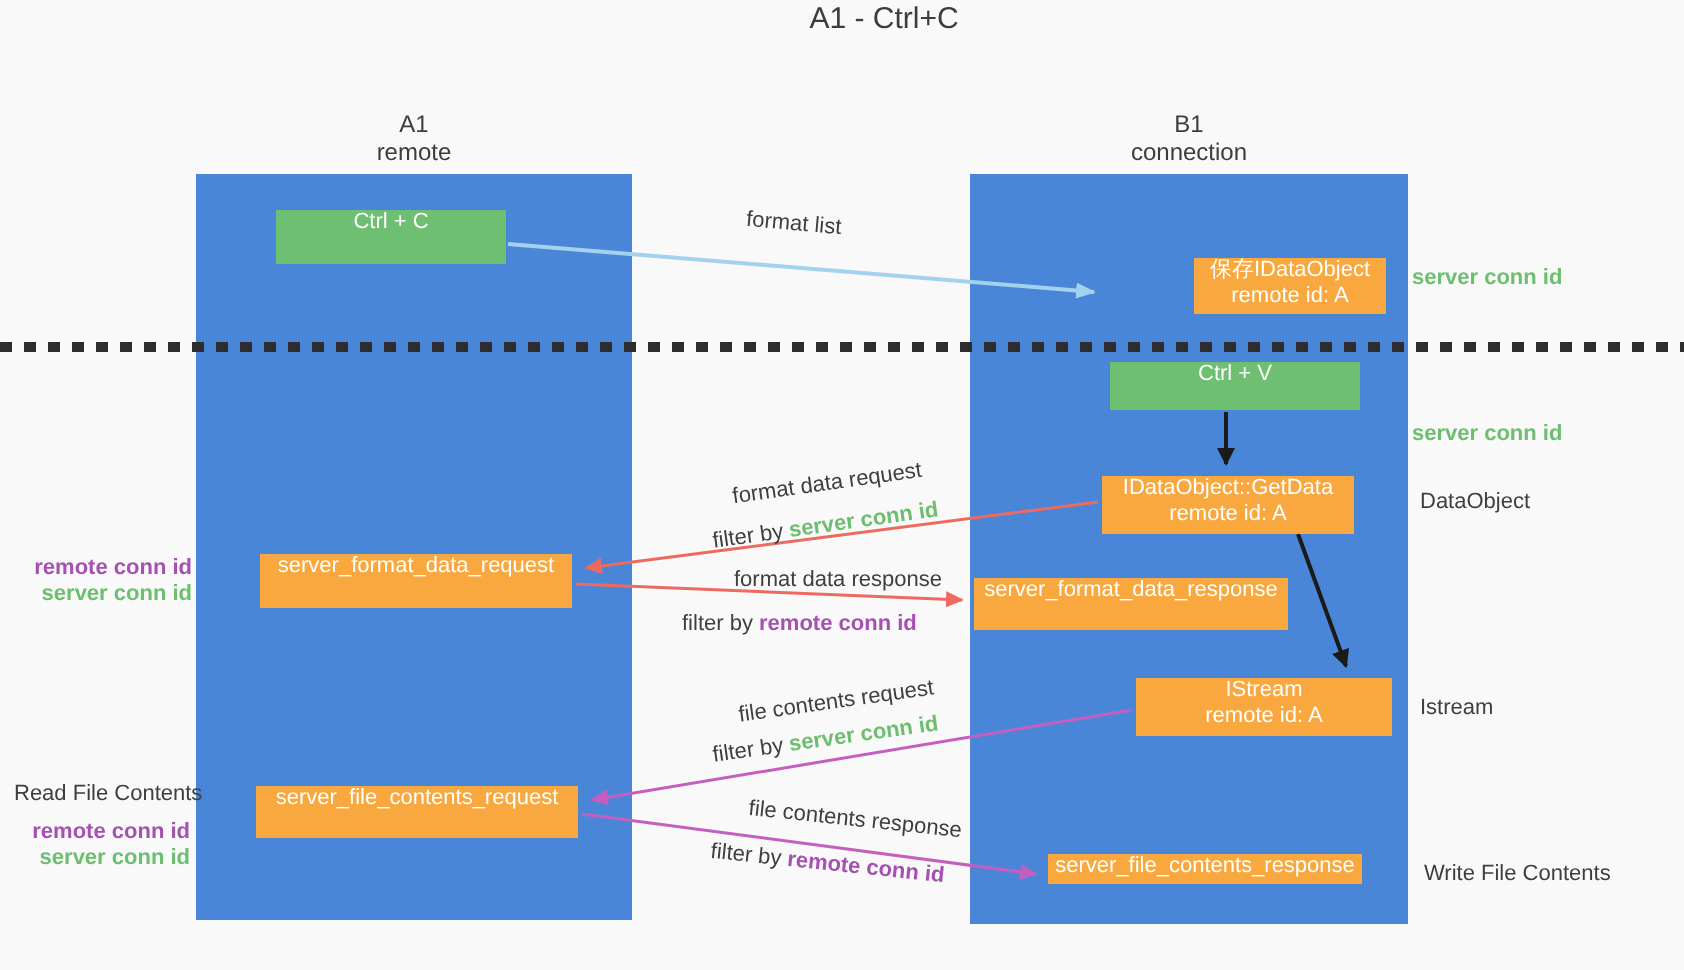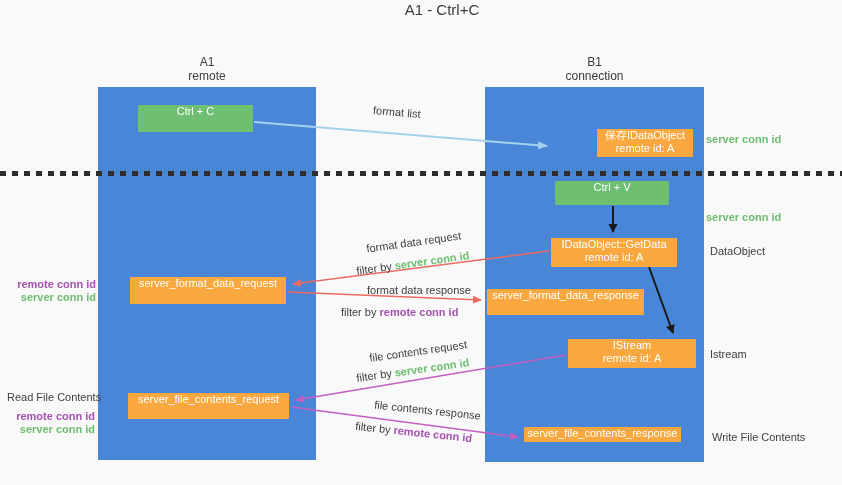--- a/index.html
+++ b/index.html
@@ -77,21 +77,21 @@
 
   <div class="abs node green" style="left:138px;top:105px;width:115px;height:27px;">
     <div>Ctrl + C</div>
   </div>
 
   <div class="abs node orange" style="left:555px;top:129px;width:96px;height:28px;margin-left:42px;">
     <div>保存IDataObject</div>
     <div>remote id: A</div>
   </div>
 
-  <div class="abs node green" style="left:555px;top:181px;width:114px;height:24px;">
+  <div class="abs node green" style="left:555px;top:181px;width:125px;height:24px;">
     <div>Ctrl + V</div>
   </div>
 
   <div class="abs node orange" style="left:551px;top:238px;width:126px;height:29px;">
     <div>IDataObject::GetData</div>
     <div>remote id: A</div>
   </div>
 
   <div class="abs node orange" style="left:130px;top:277px;width:156px;height:27px;">
     <div>server_format_data_request</div>

